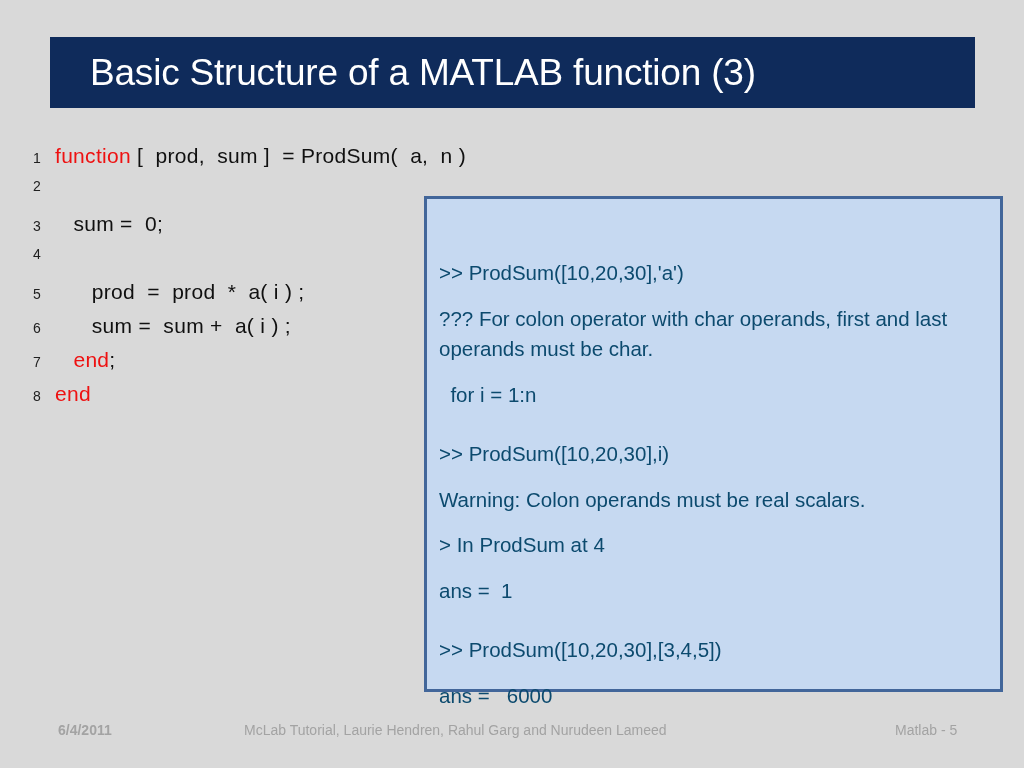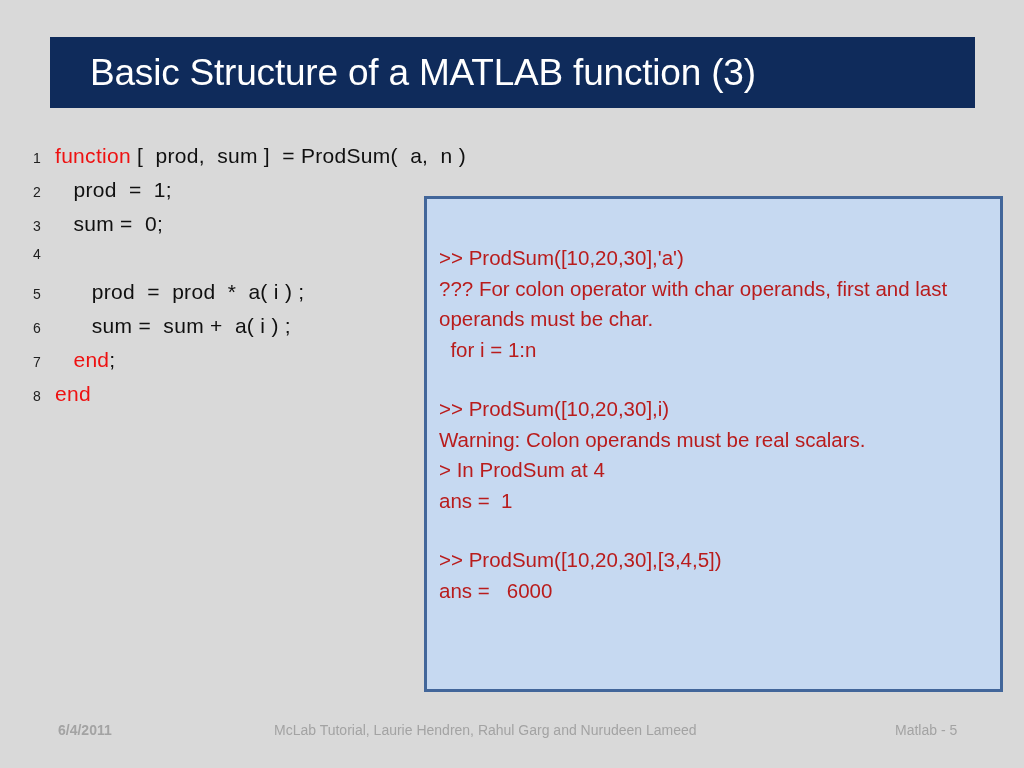--- a/index.html
+++ b/index.html
@@ -84,22 +84,23 @@
   .console-block {
     margin-bottom: 29px;
   }
   .console-block:last-child {
     margin-bottom: 0;
   }
   .console-line {
     font-family: "Liberation Sans", sans-serif;
     font-size: 20.5px;
     line-height: 30.5px;
-    color: #b91c1c;
+    color: #0c4a6e;
     white-space: pre-wrap;
+    margin-top: 15px;
   }
 
   
   #footer {
     position: absolute;
     left: 0;
     top: 722px;
     width: 1024px;
     height: 26px;
     color: #a3a3a3;
@@ -110,39 +111,38 @@
     left: 58px;
     top: 0;
     white-space: nowrap;
     font-weight: bold;
   }
   #footer .f-center {
     position: absolute;
     left: 244px;
     top: 0;
     white-space: nowrap;
-    margin-left: 30px;
   }
   #footer .f-page {
     position: absolute;
     left: 895px;
     top: 0;
     white-space: nowrap;
   }
 </style>
 </head>
 <body>
 
 <div id="title-bar">
   <div class="title-text">Basic Structure of a MATLAB function (3)</div>
 </div>
 
 <div id="code-listing">
     <div class="code-line"><span class="lineno">1</span><span class="codetext"><span class="kw">function</span><span> [  prod,  sum ]  = ProdSum(  a,  n )</span></span></div>
-    <div class="code-line"><span class="lineno">2</span><span class="codetext"><span>   prod  =  1;</span></span></div>
+    <div class="code-line"><span class="lineno">2</span></div>
     <div class="code-line"><span class="lineno">3</span><span class="codetext"><span>   sum =  0;</span></span></div>
     <div class="code-line"><span class="lineno">4</span></div>
     <div class="code-line"><span class="lineno">5</span><span class="codetext"><span>      prod  =  prod  *  a( i ) ;</span></span></div>
     <div class="code-line"><span class="lineno">6</span><span class="codetext"><span>      sum =  sum +  a( i ) ;</span></span></div>
     <div class="code-line"><span class="lineno">7</span><span class="codetext"><span>   </span><span class="kw">end</span><span>;</span></span></div>
     <div class="code-line"><span class="lineno">8</span><span class="codetext"><span class="kw">end</span></span></div>
   </div>
 
 <div id="console-box">
     <div class="console-block">

